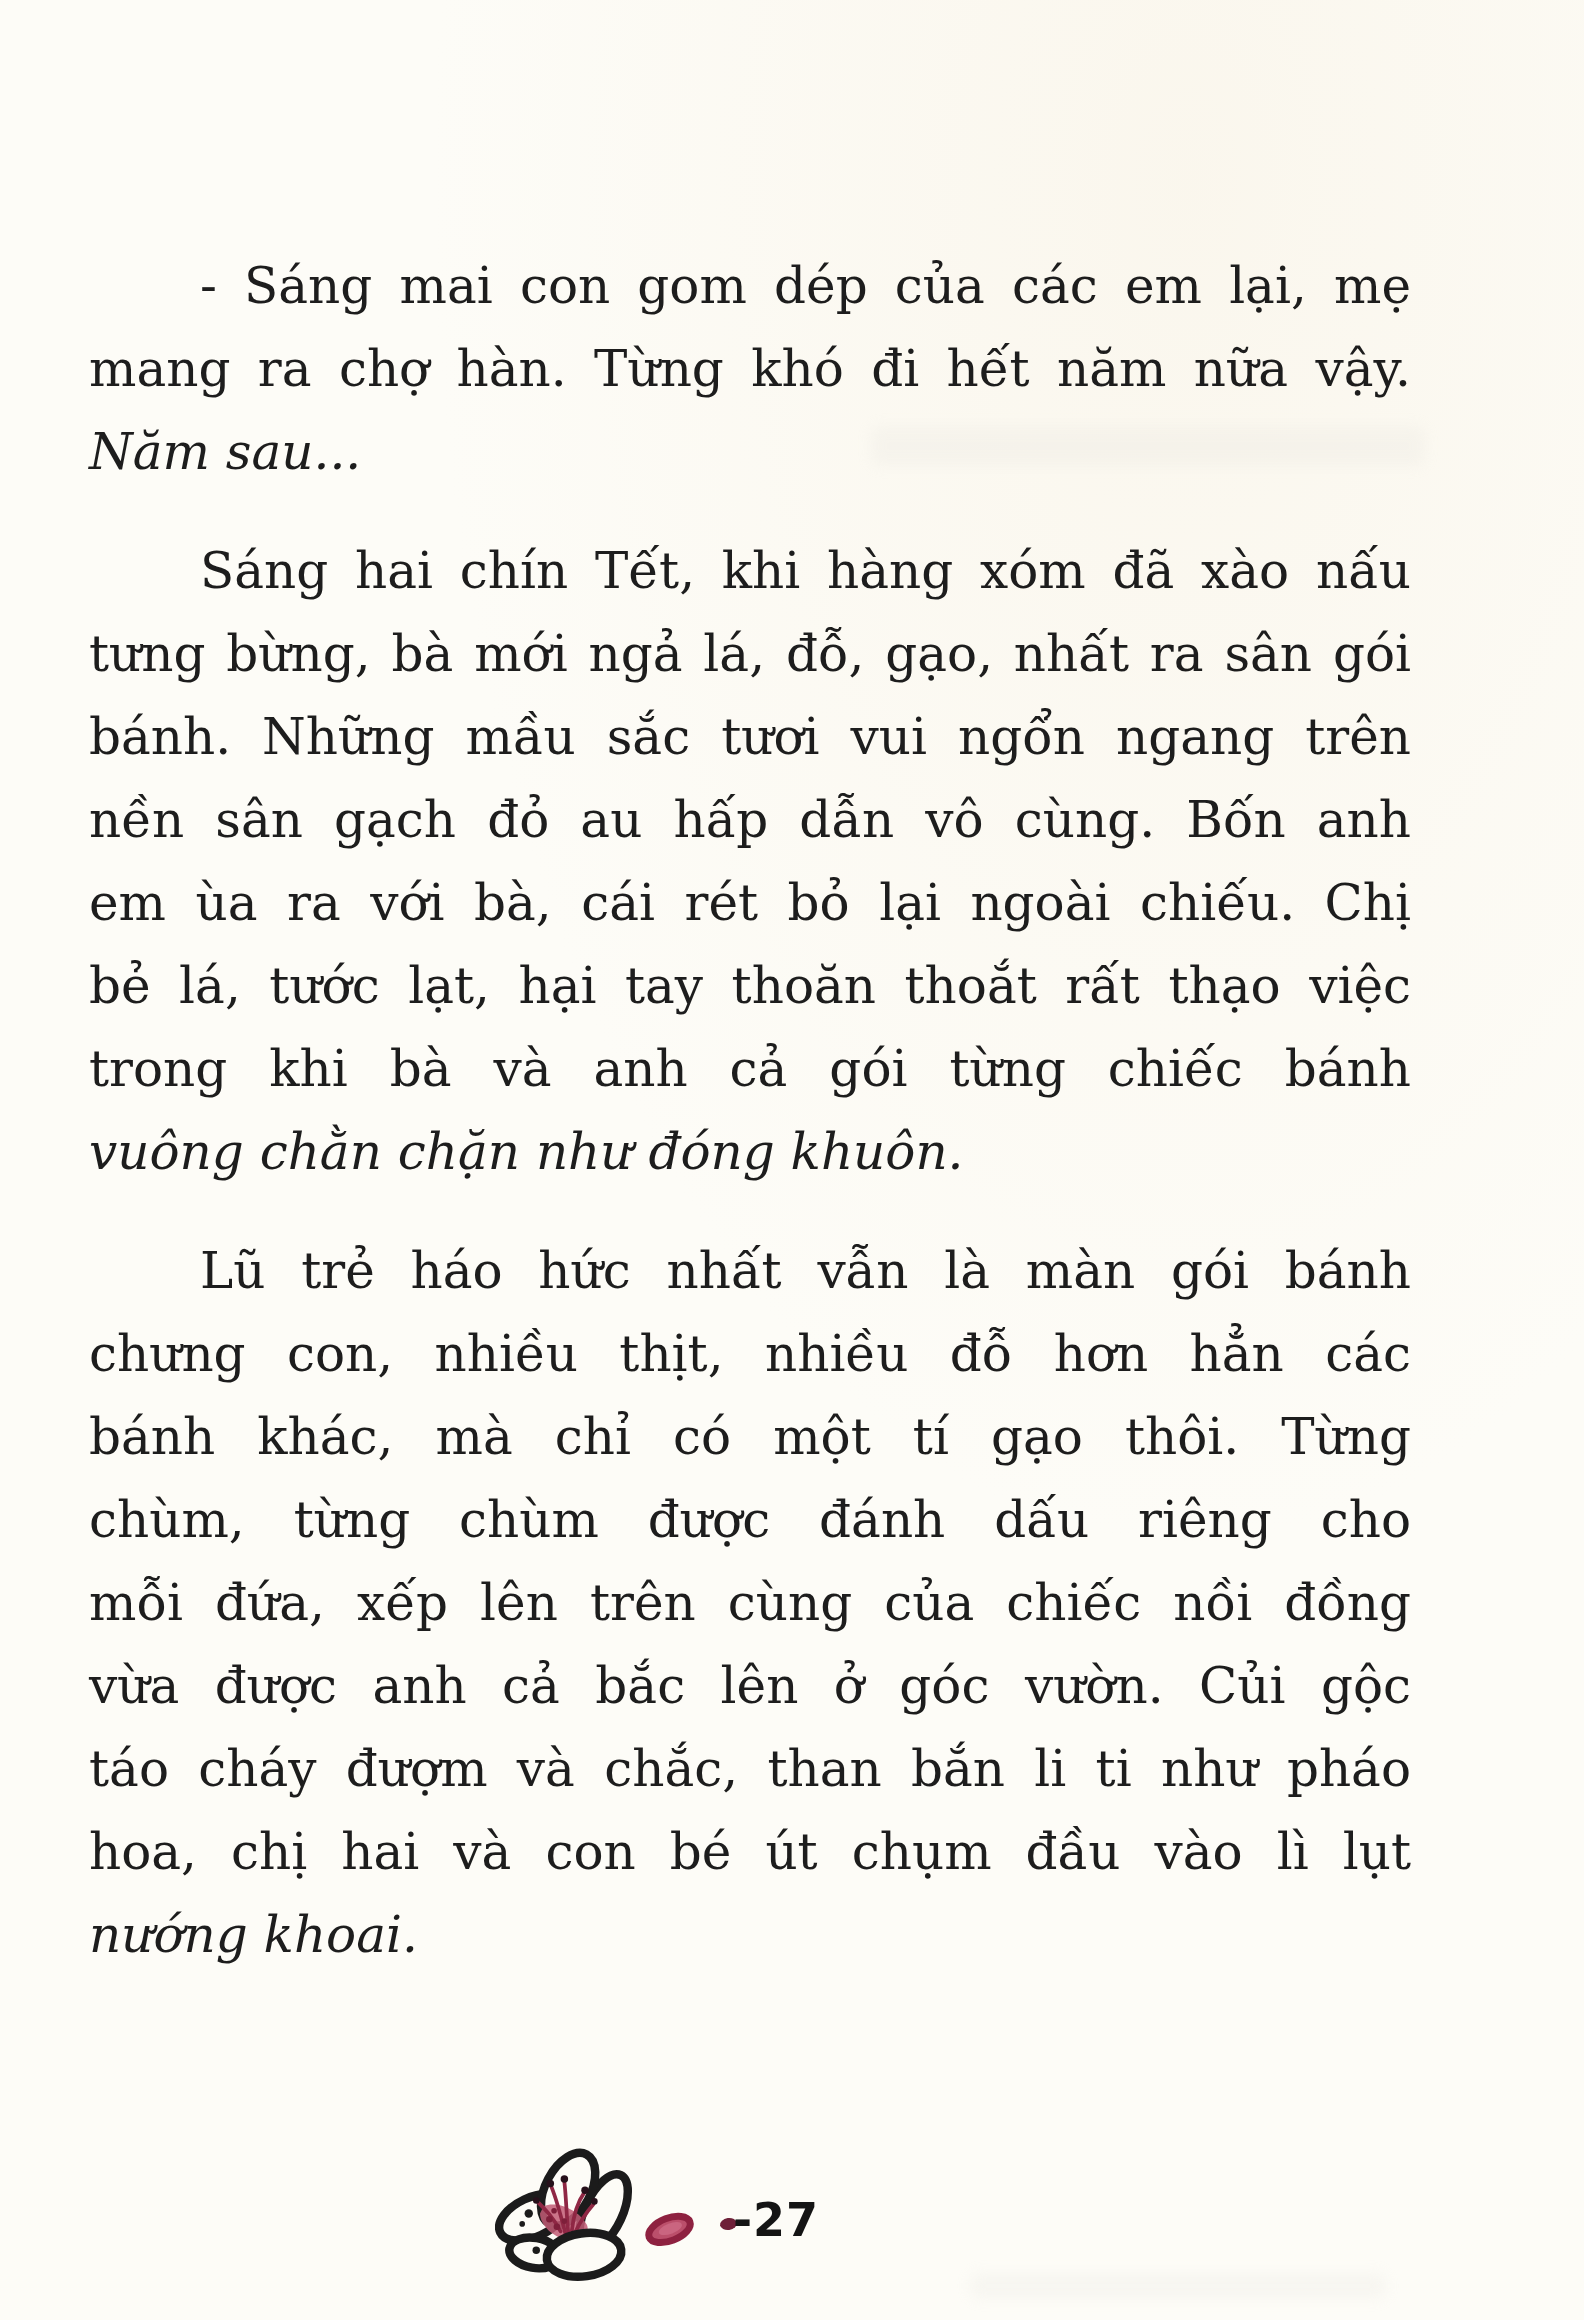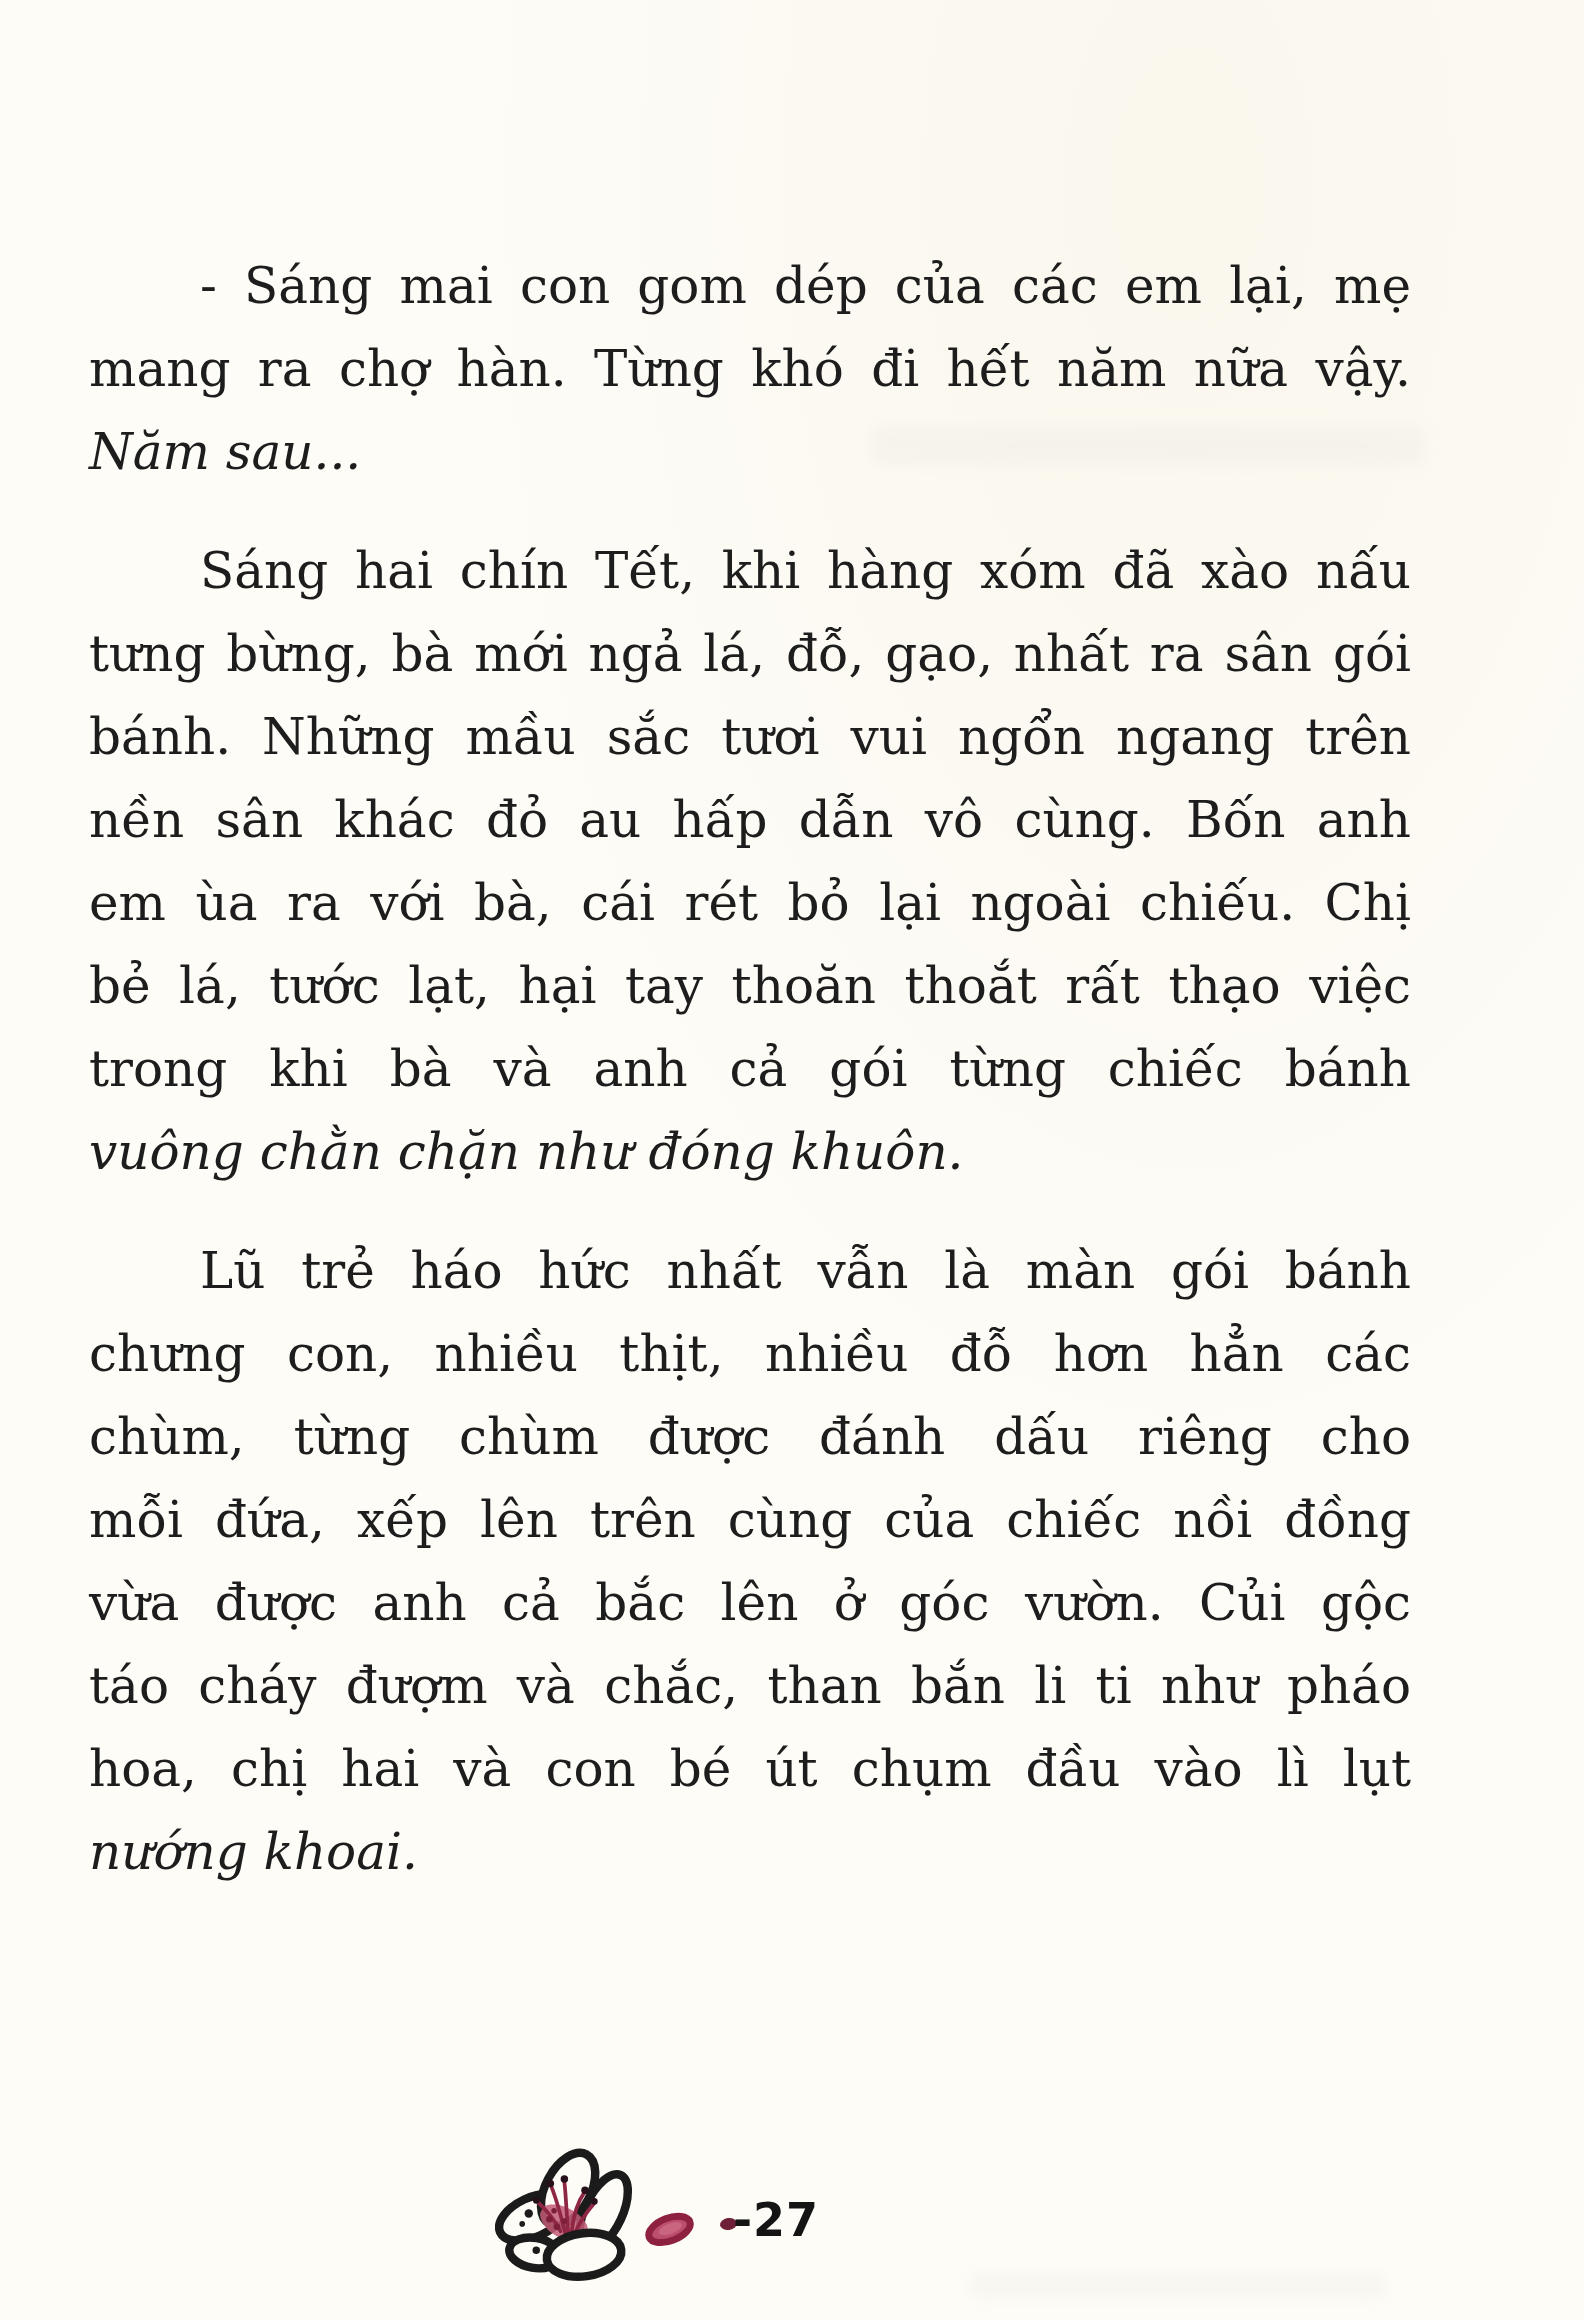--- a/index.html
+++ b/index.html
@@ -83,29 +83,30 @@
   <div class="text-block" id="text-block">
       <div class="para">
         <div class="line first">- Sáng mai con gom dép của các em lại, mẹ</div>
         <div class="line">mang ra chợ hàn. Từng khó đi hết năm nữa vậy.</div>
         <div class="line last">Năm sau...</div>
       </div>
       <div class="para">
         <div class="line first">Sáng hai chín Tết, khi hàng xóm đã xào nấu</div>
         <div class="line">tưng bừng, bà mới ngả lá, đỗ, gạo, nhất ra sân gói</div>
         <div class="line">bánh. Những mầu sắc tươi vui ngổn ngang trên</div>
-        <div class="line">nền sân khác đỏ au hấp dẫn vô cùng. Bốn anh</div>
+        <div class="line">nền sân gạch đỏ au hấp dẫn vô cùng. Bốn anh</div>
         <div class="line">em ùa ra với bà, cái rét bỏ lại ngoài chiếu. Chị</div>
         <div class="line">bẻ lá, tước lạt, hại tay thoăn thoắt rất thạo việc</div>
         <div class="line">trong khi bà và anh cả gói từng chiếc bánh</div>
         <div class="line last">vuông chằn chặn như đóng khuôn.</div>
       </div>
       <div class="para">
         <div class="line first">Lũ trẻ háo hức nhất vẫn là màn gói bánh</div>
         <div class="line">chưng con, nhiều thịt, nhiều đỗ hơn hẳn các</div>
+        <div class="line">bánh khác, mà chỉ có một tí gạo thôi. Từng</div>
         <div class="line">chùm, từng chùm được đánh dấu riêng cho</div>
         <div class="line">mỗi đứa, xếp lên trên cùng của chiếc nồi đồng</div>
         <div class="line">vừa được anh cả bắc lên ở góc vườn. Củi gộc</div>
         <div class="line">táo cháy đượm và chắc, than bắn li ti như pháo</div>
         <div class="line">hoa, chị hai và con bé út chụm đầu vào lì lụt</div>
         <div class="line last">nướng khoai.</div>
       </div>
     </div>
 
   <div class="ghost g1"></div>

